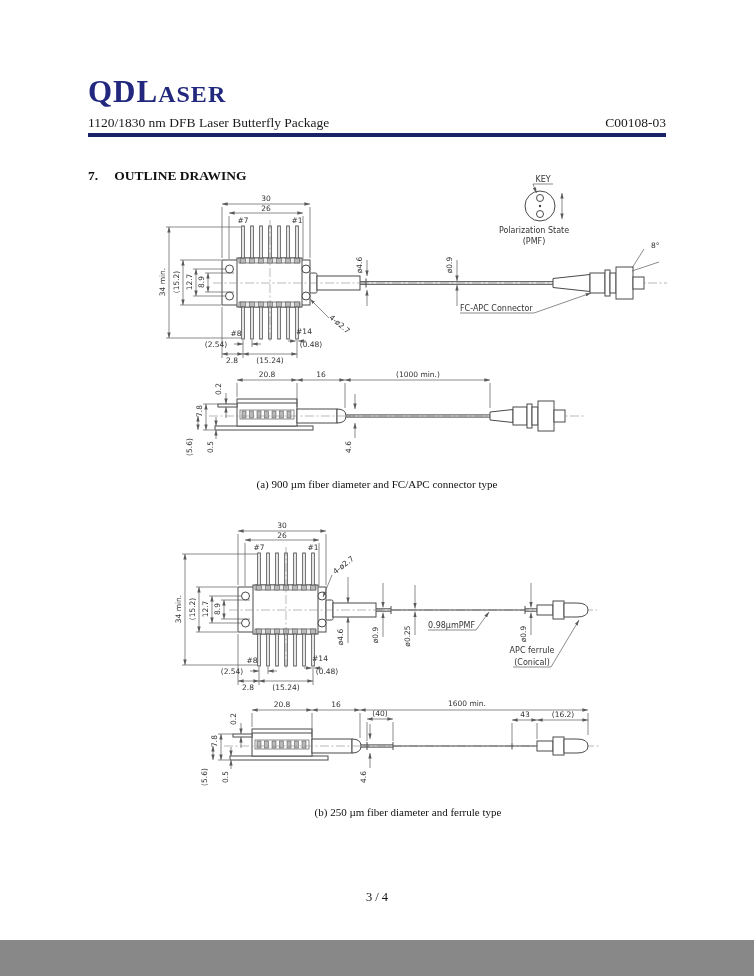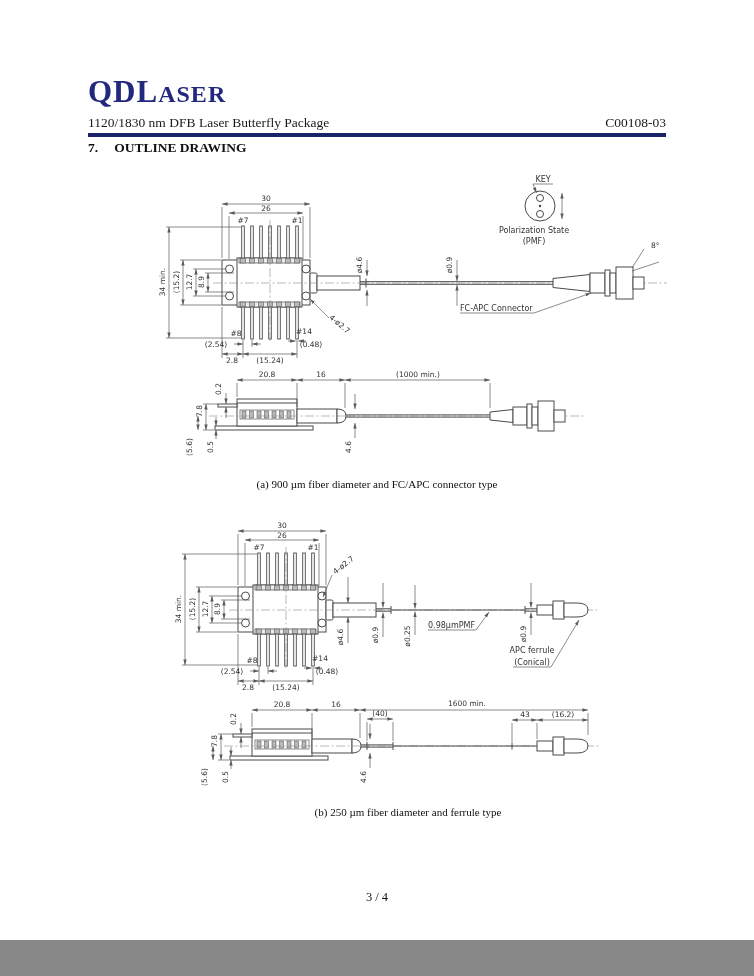--- a/index.html
+++ b/index.html
@@ -5,21 +5,21 @@
   html,body{margin:0;padding:0;background:#888;}
   .page{position:relative;width:754px;height:940px;background:#ffffff;margin:0 auto;overflow:hidden;
         font-family:"Liberation Serif",serif;color:#222;}
   .logo{position:absolute;left:88px;top:74px;font-weight:700;color:#22287d;letter-spacing:1px;
         font-family:"Liberation Serif",serif;}
   .logo .big{font-size:31px;}
   .logo .small{font-size:24px;}
   .titlebar{position:absolute;left:88px;top:115px;width:578px;display:flex;justify-content:space-between;
         font-size:13.5px;color:#1a1a1a;}
   .rule{position:absolute;left:88px;top:133px;width:578px;height:3.5px;background:#1b2368;}
-  .section-heading{position:absolute;left:88px;top:140px;font-size:13.5px;font-weight:700;color:#111;}
+  .section-heading{position:absolute;left:88px;top:168px;font-size:13.5px;font-weight:700;color:#111;}
   .section-heading .num{margin-right:16px;}
   .caption{position:absolute;left:0;width:754px;text-align:center;font-size:11px;color:#111;}
   .cap-a{top:478px;}
   .cap-b{top:806px;margin-left:31px;}
   .footer{position:absolute;left:0;top:890px;width:754px;text-align:center;font-size:12.5px;font-weight:400;color:#111;}
   svg{position:absolute;overflow:visible;}
   .svga{left:85px;top:170px;}
   .svgb{left:85px;top:513px;}
   .fl{fill:#ffffff;stroke:#4a4a4a;stroke-width:1;}
   .pd{fill:#ececec;stroke:#4a4a4a;stroke-width:0.7;}

